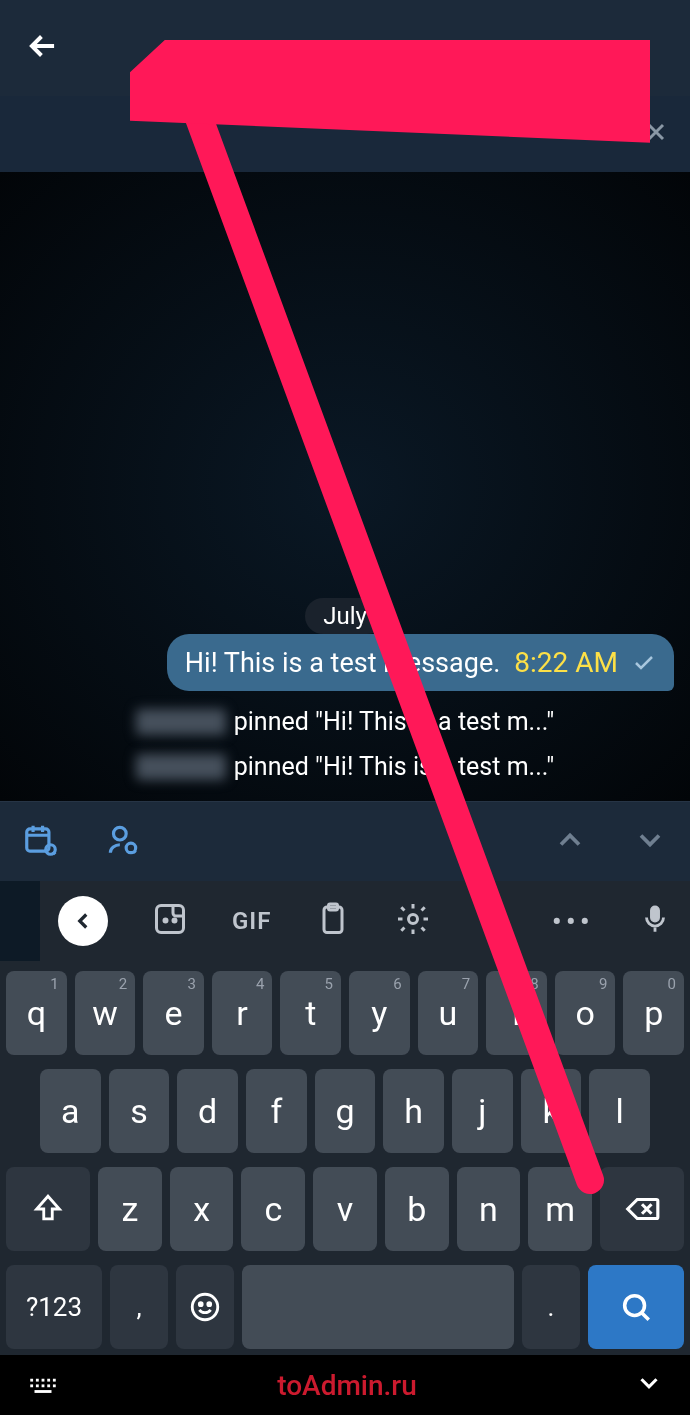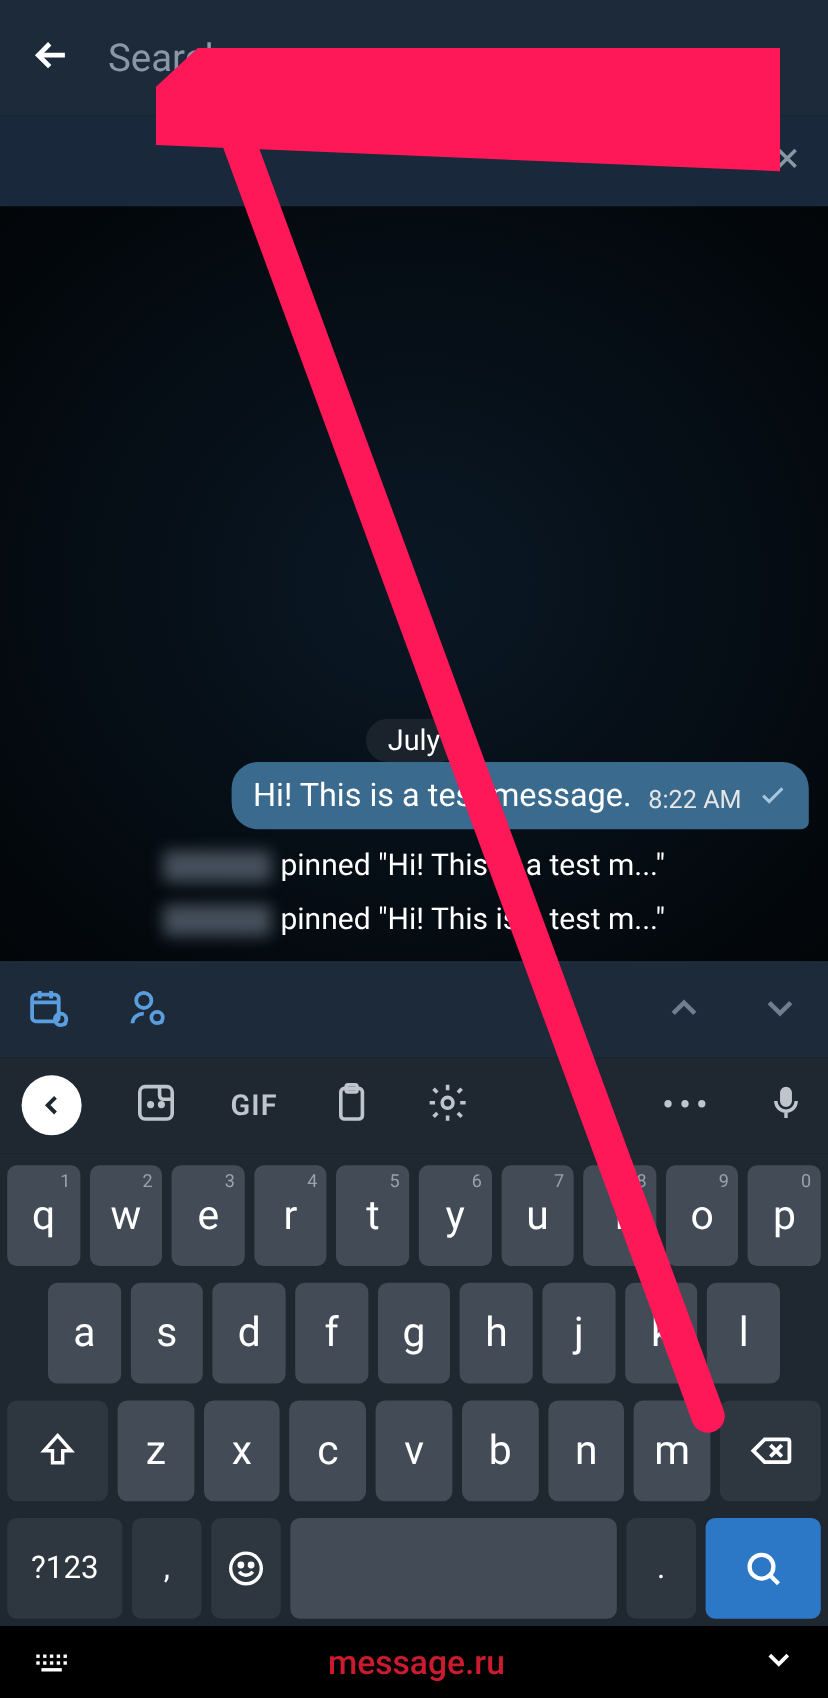--- a/index.html
+++ b/index.html
@@ -83,21 +83,21 @@
     background: #3a6a8e;
     color: #fff;
     border-radius: 22px 22px 6px 22px;
     padding: 12px 18px;
     display: flex;
     align-items: end;
     gap: 14px;
     max-width: 92%;
   }
   .bubble-text { font-size: 27px; }
-  .bubble-time { font-size: 21px; color: #e5e5e5; }
+  .bubble-time { font-size: 28px; color: #fde047; }
   .bubble-check svg { width: 24px; height: 24px; stroke: #a8c7de; }
   .sys-msg {
     color: #fff;
     font-size: 25px;
     padding: 4px 14px;
     border-radius: 16px;
     margin-bottom: 8px;
     display: flex;
     align-items: center;
     gap: 8px;
@@ -124,20 +124,21 @@
   .tb-spacer { flex: 1; }
   .tb-nav svg { width: 36px; height: 36px; stroke: #6f7f90; }
 
   .kbd-suggest {
     height: 80px;
     background: #1f2730;
     display: flex;
     align-items: center;
     padding: 0 18px;
     gap: 44px;
+    margin-left: 40px;
   }
   .kbd-back-circle {
     width: 50px; height: 50px;
     background: #fff; border-radius: 50%;
     display: flex; align-items: center; justify-content: center;
   }
   .kbd-back-circle svg { width: 26px; height: 26px; stroke: #1f2730; }
   .sug-item svg { width: 36px; height: 36px; stroke: #bfc5cd; fill: none; }
   .sug-text { color: #bfc5cd; font-size: 24px; font-weight: 600; letter-spacing: 1px; }
   .sug-spacer { flex: 1; }
@@ -209,21 +210,20 @@
 </head>
 <body>
 
 <div class="header">
   <div class="back-arrow">
     <svg viewBox="0 0 24 24" fill="none" stroke-width="2.5">
         <path d="M19 12H5"></path>
         <path d="M11 18l-6-6 6-6"></path>
       </svg>
   </div>
-  <input class="search-input" placeholder="Search" style="">
 </div>
 
 <div class="banner">
   <div class="banner-close">
     <svg viewBox="0 0 24 24" fill="none" stroke-width="2.5">
         <path d="M6 6l12 12M18 6L6 18"></path>
       </svg>
   </div>
 </div>
 
@@ -395,21 +395,21 @@
         <rect x="15" y="9" width="2" height="2"></rect>
         <rect x="19" y="9" width="2" height="2"></rect>
         <rect x="3" y="13" width="2" height="2"></rect>
         <rect x="7" y="13" width="2" height="2"></rect>
         <rect x="11" y="13" width="2" height="2"></rect>
         <rect x="15" y="13" width="2" height="2"></rect>
         <rect x="19" y="13" width="2" height="2"></rect>
         <rect x="6" y="17" width="12" height="2"></rect>
       </svg>
   </div>
-  <span class="nav-domain">message.ru</span>
+  <span class="nav-domain">toAdmin.ru</span>
   <div class="nav-chev">
     <svg viewBox="0 0 24 24" fill="none" stroke-width="2.5">
         <path d="M6 9l6 6 6-6"></path>
       </svg>
   </div>
 </div>
 
 <svg class="annotation-arrow" viewBox="0 0 520 1180">
   <defs>
     <marker id="ah" markerWidth="20" markerHeight="24" refX="10" refY="4" orient="auto">

